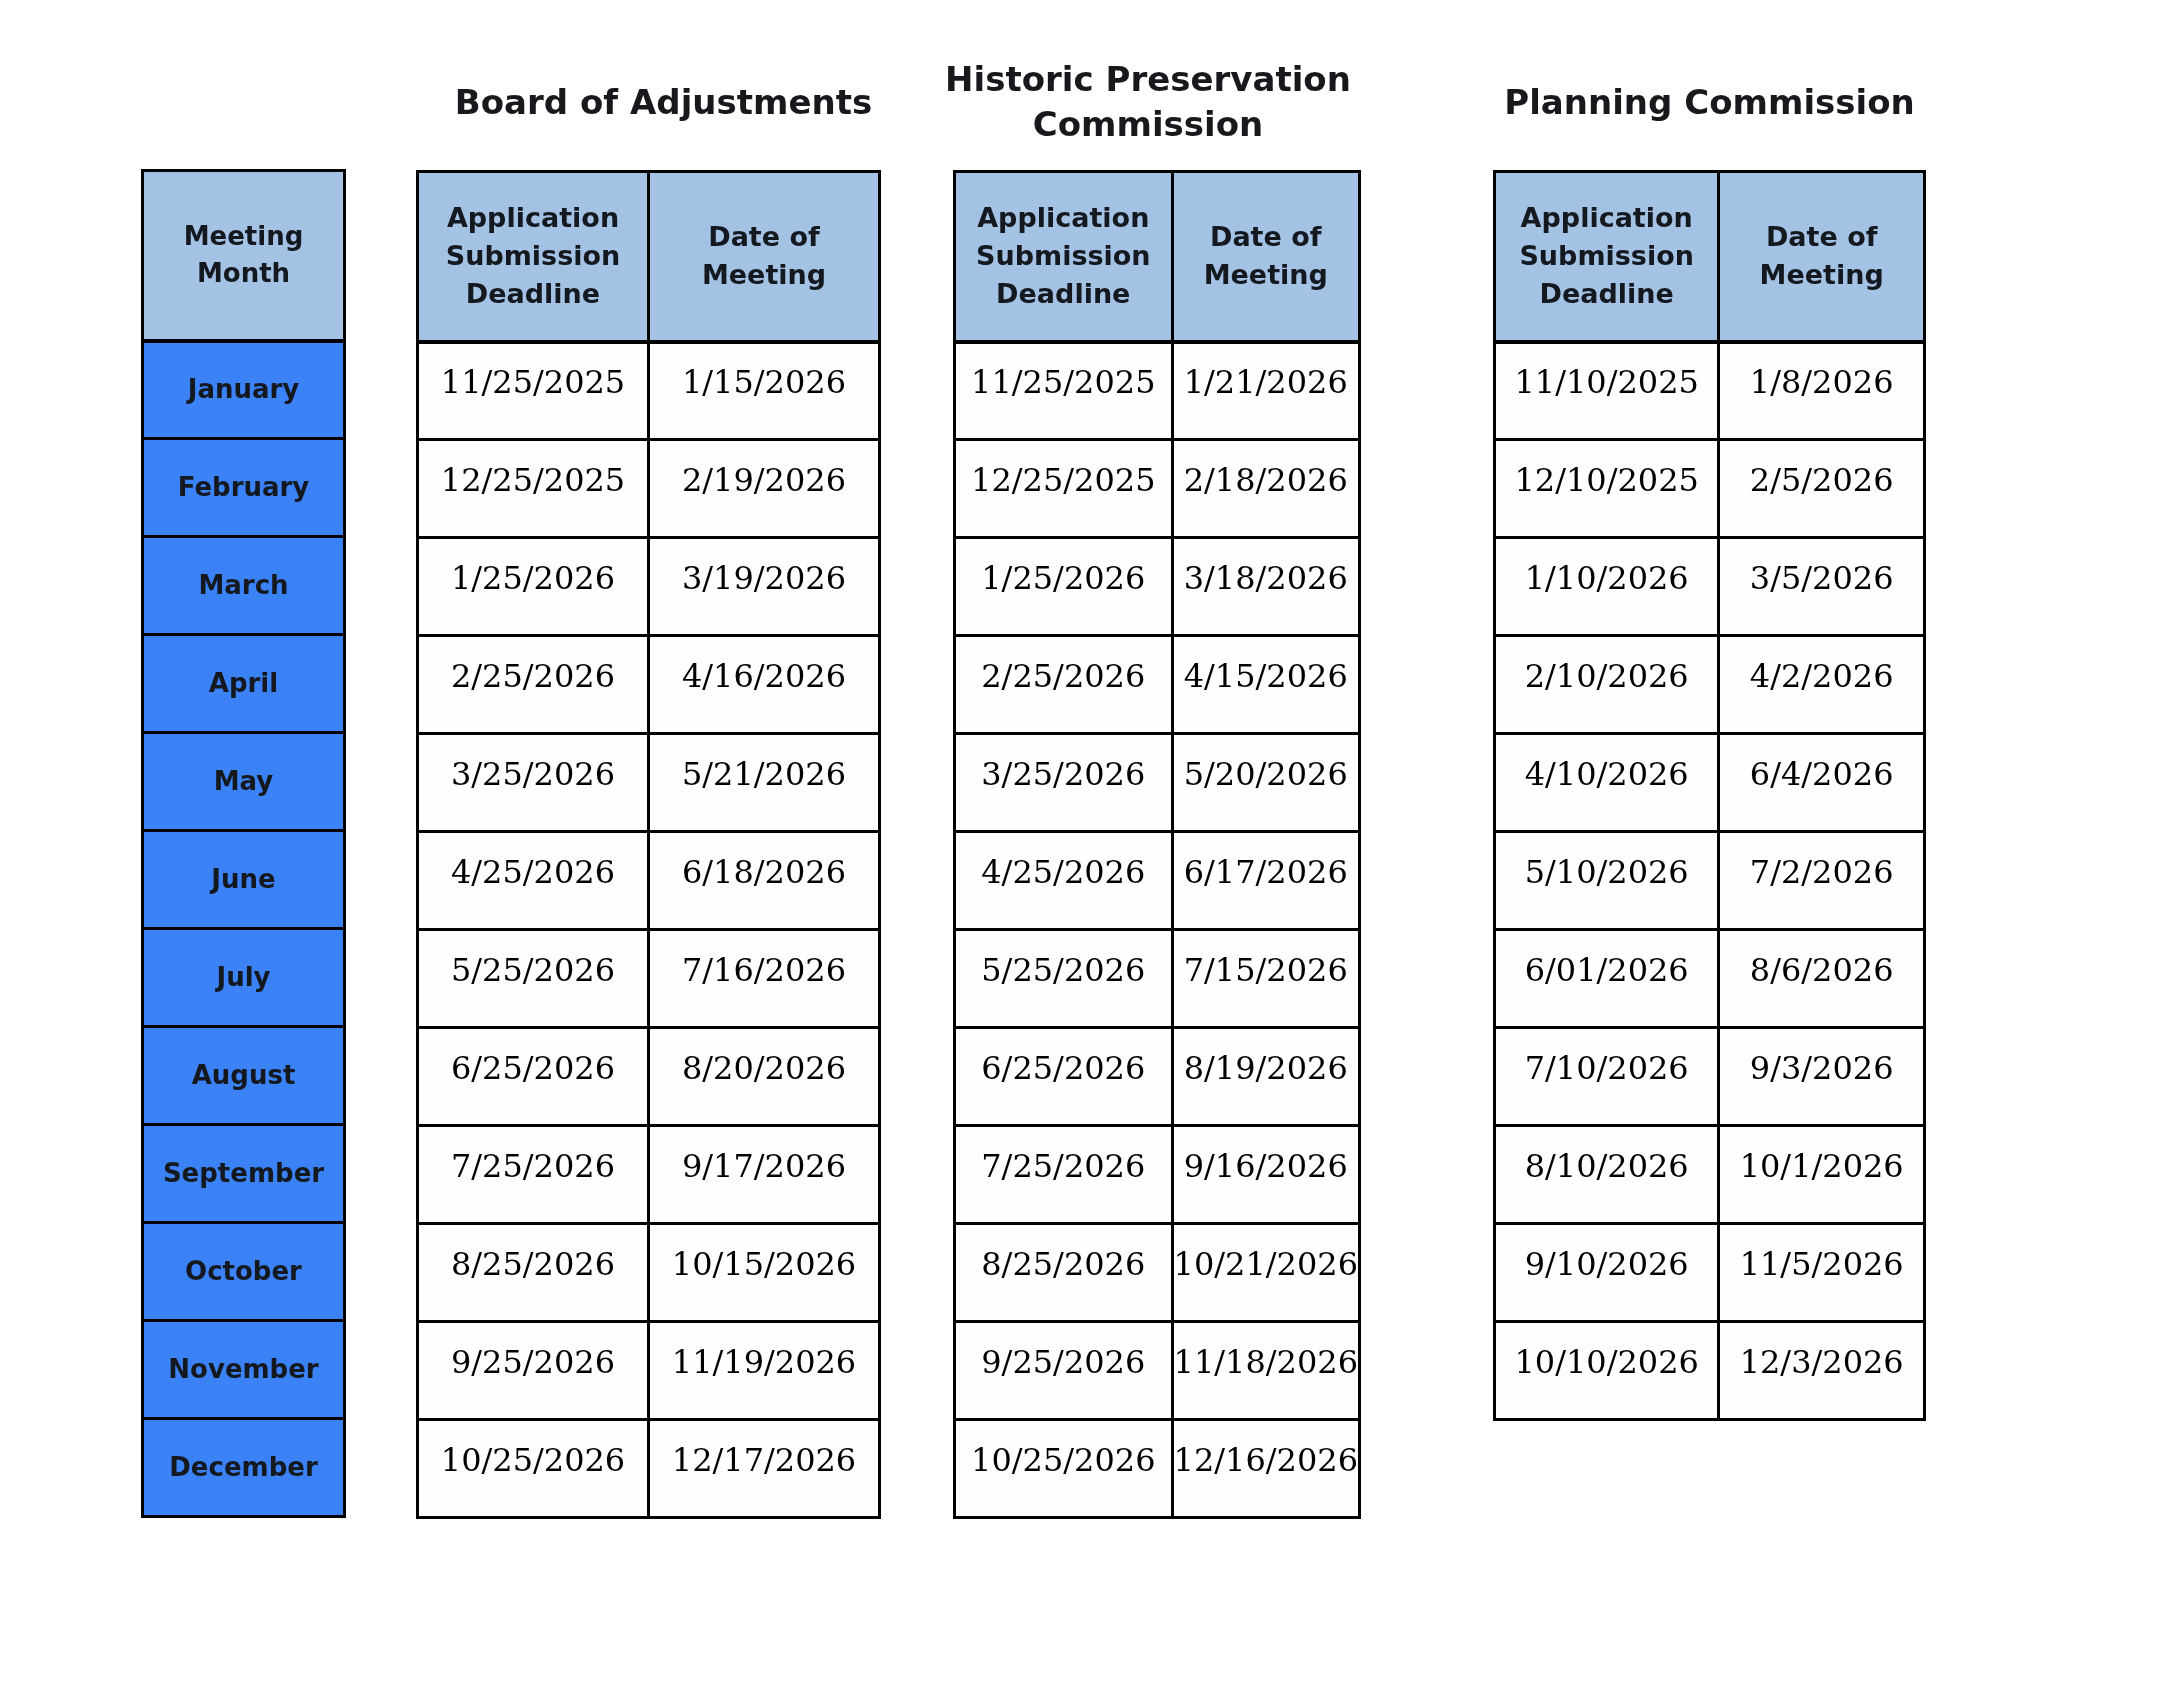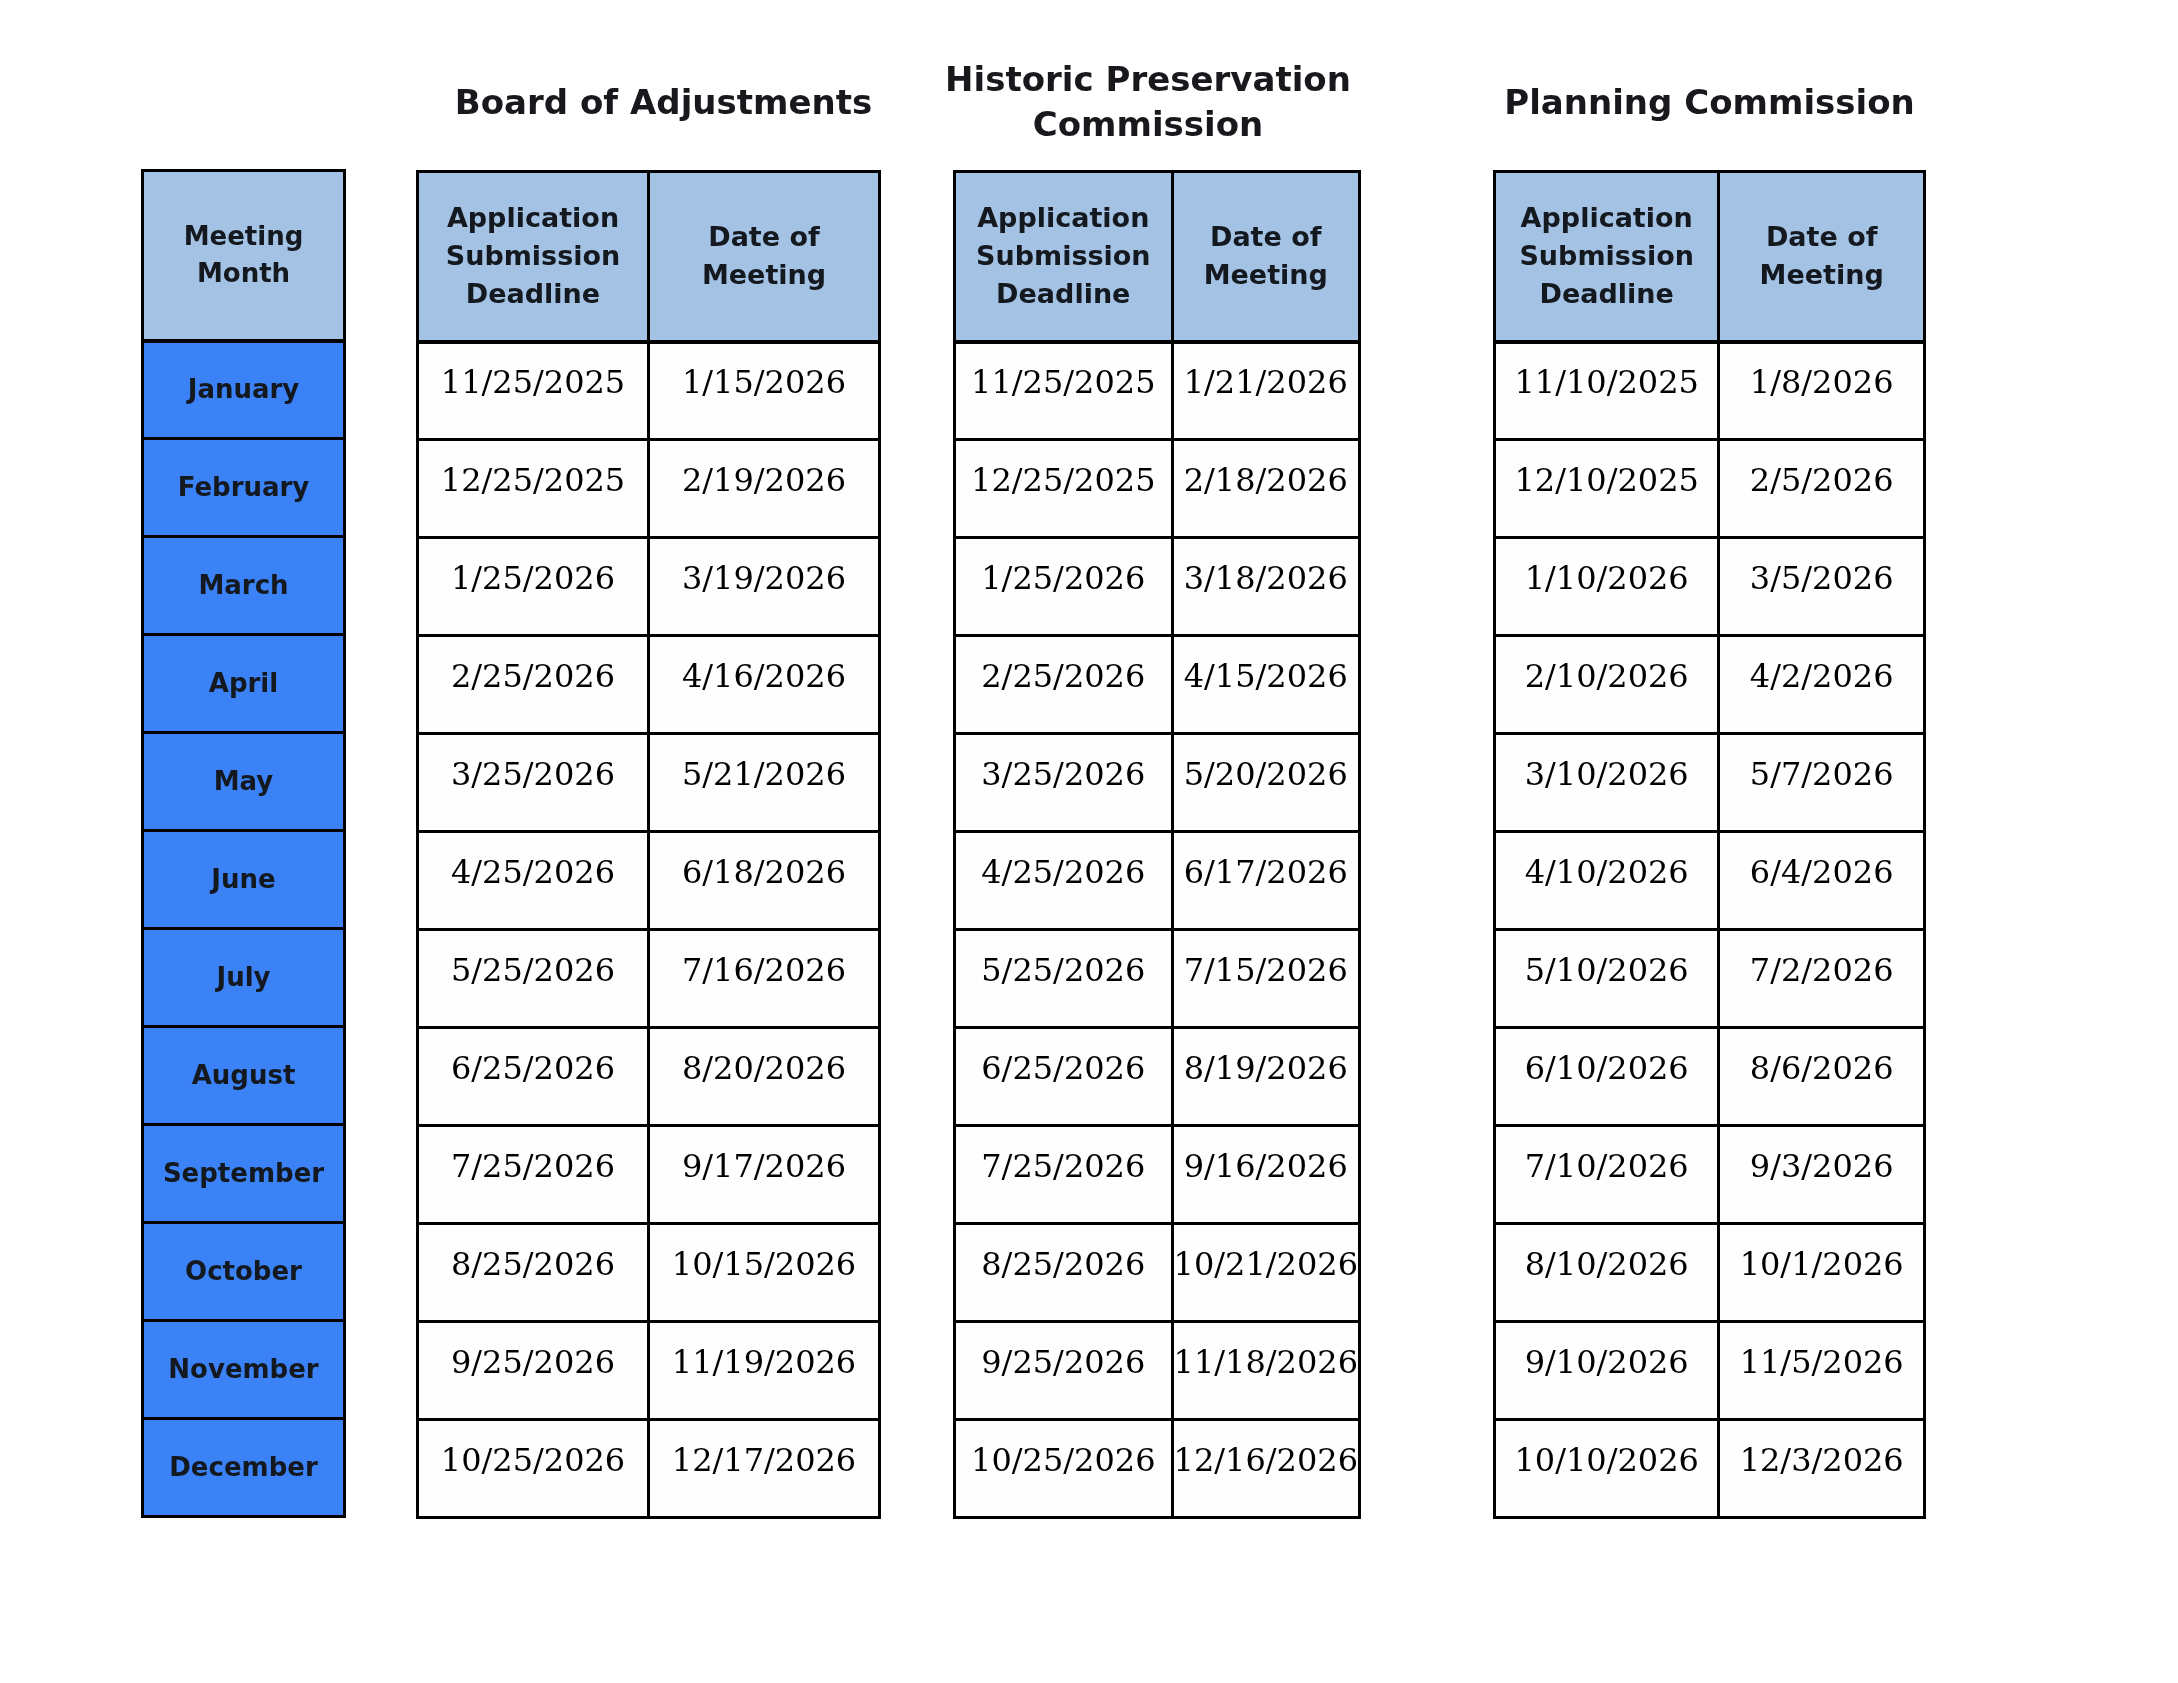--- a/index.html
+++ b/index.html
@@ -279,33 +279,29 @@
           </tr>
           <tr>
             <td>1/10/2026</td>
             <td>3/5/2026</td>
           </tr>
           <tr>
             <td>2/10/2026</td>
             <td>4/2/2026</td>
           </tr>
           <tr>
-            <td>3/10/2026</td>
-            <td>5/7/2026</td>
-          </tr>
-          <tr>
             <td>4/10/2026</td>
             <td>6/4/2026</td>
           </tr>
           <tr>
             <td>5/10/2026</td>
             <td>7/2/2026</td>
           </tr>
           <tr>
-            <td>6/10/2026</td>
+            <td>6/01/2026</td>
             <td>8/6/2026</td>
           </tr>
           <tr>
             <td>7/10/2026</td>
             <td>9/3/2026</td>
           </tr>
           <tr>
             <td>8/10/2026</td>
             <td>10/1/2026</td>
           </tr>

